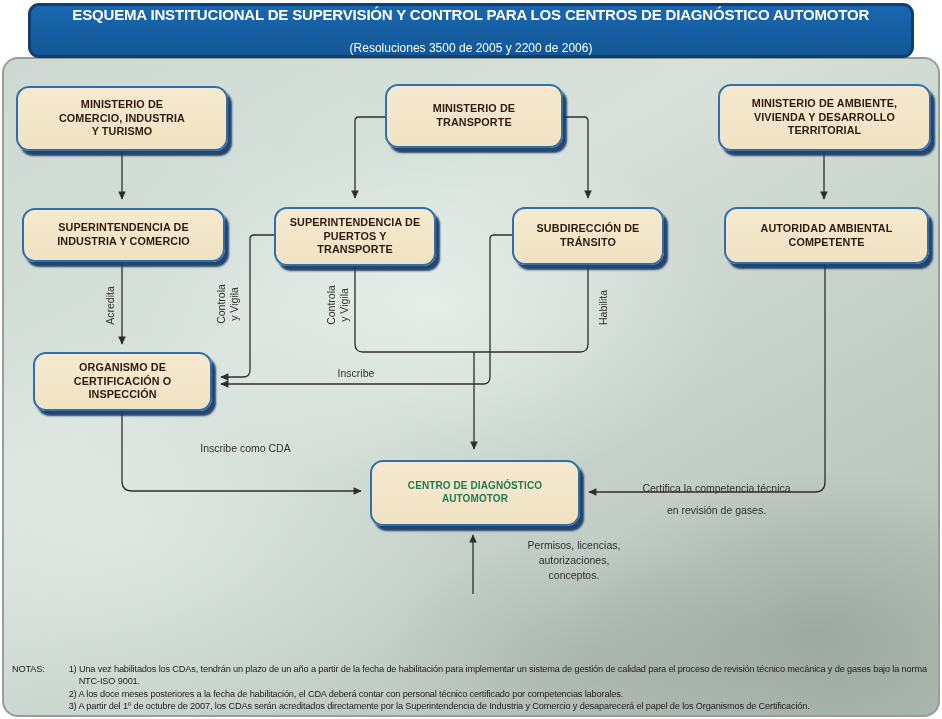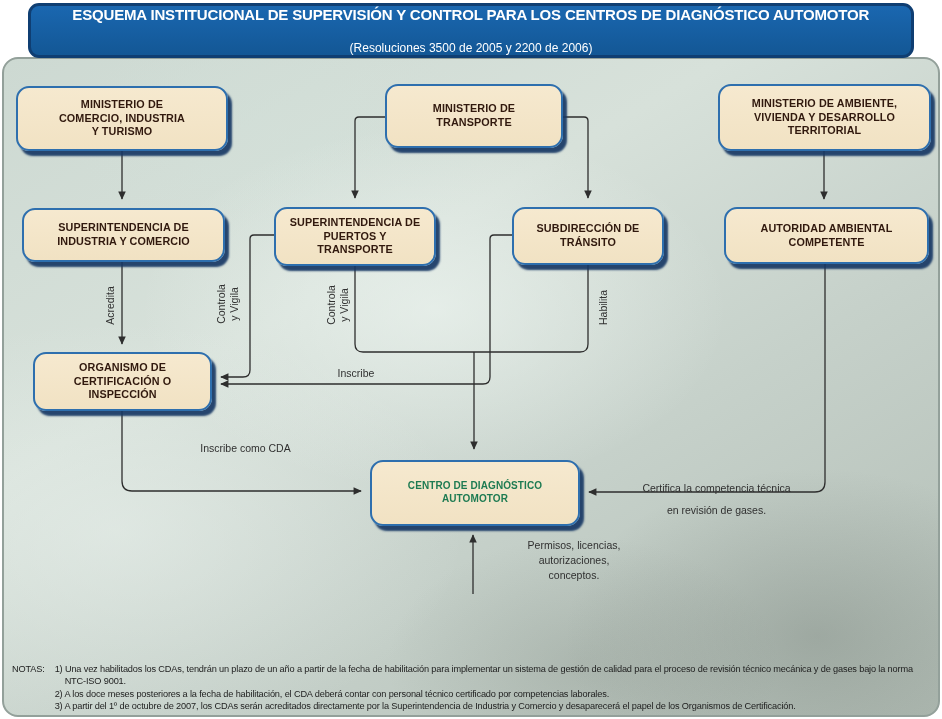--- a/index.html
+++ b/index.html
@@ -34,21 +34,21 @@
   .node span{white-space:pre-line;}
   .node.center{color:#1e7b52;font-size:10px;}
   
   .elabel{position:absolute;color:#303030;font-size:10.5px;line-height:13px;text-align:center;
     white-space:pre-line;}
   .rot{transform:rotate(-90deg);transform-origin:center center;}
   svg.connectors{position:absolute;left:0;top:0;pointer-events:none;}
   
   .notes{position:absolute;left:12px;top:663px;width:922px;display:flex;
     font-size:9.2px;line-height:12.4px;letter-spacing:-0.15px;color:#1d1d1d;}
-  .notes .nhead{flex:0 0 auto;margin-right:10px;}
+  .notes .nhead{flex:0 0 auto;margin-right:24px;}
   .notes .nitems{flex:1 1 auto;}
   .notes .nitems div{padding-left:10px;text-indent:-10px;}
 </style>
 </head>
 <body>
 
 <div class="page">
 
   <div class="canvas"></div>
 

